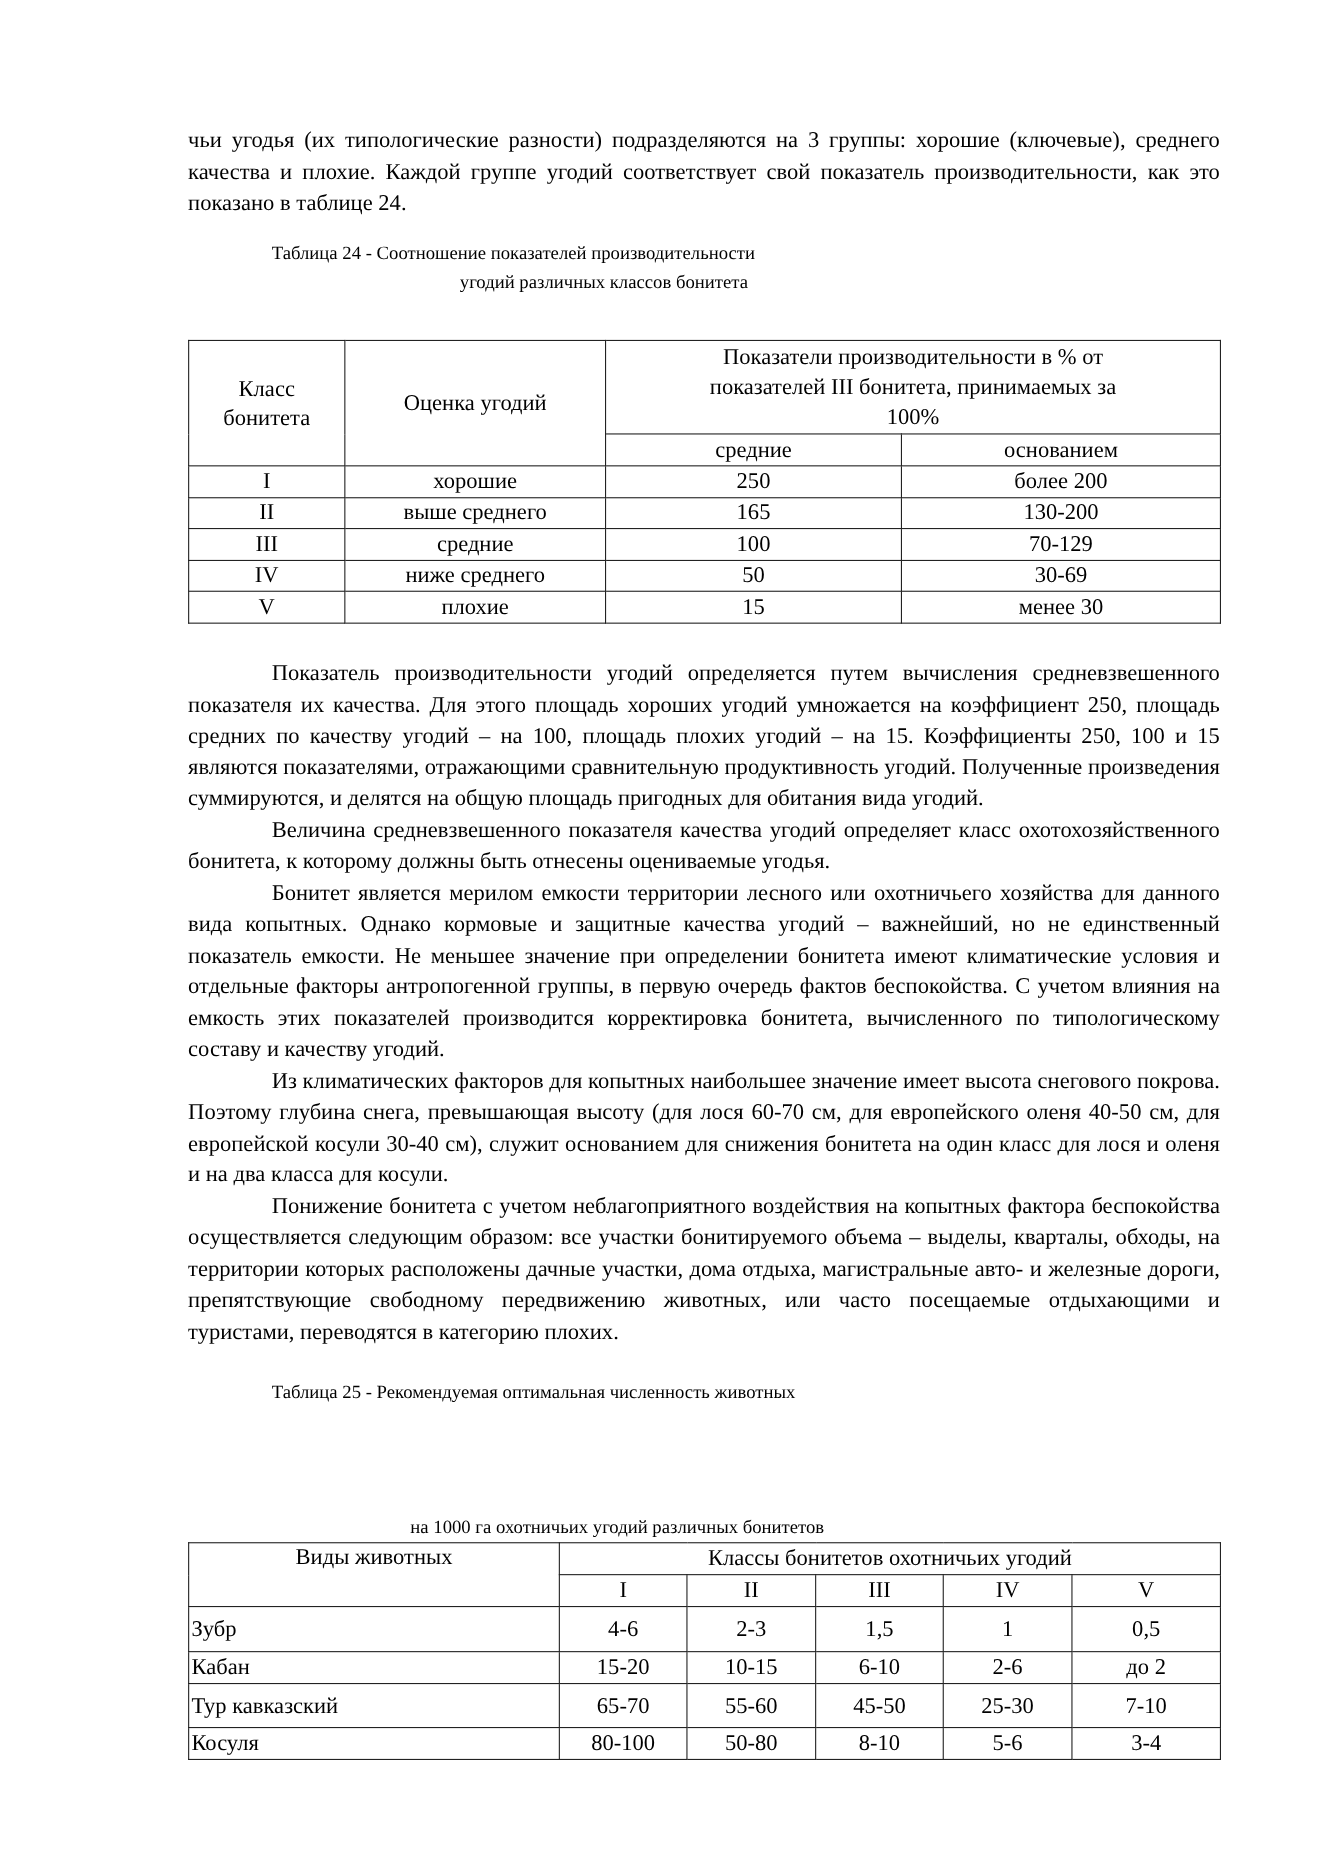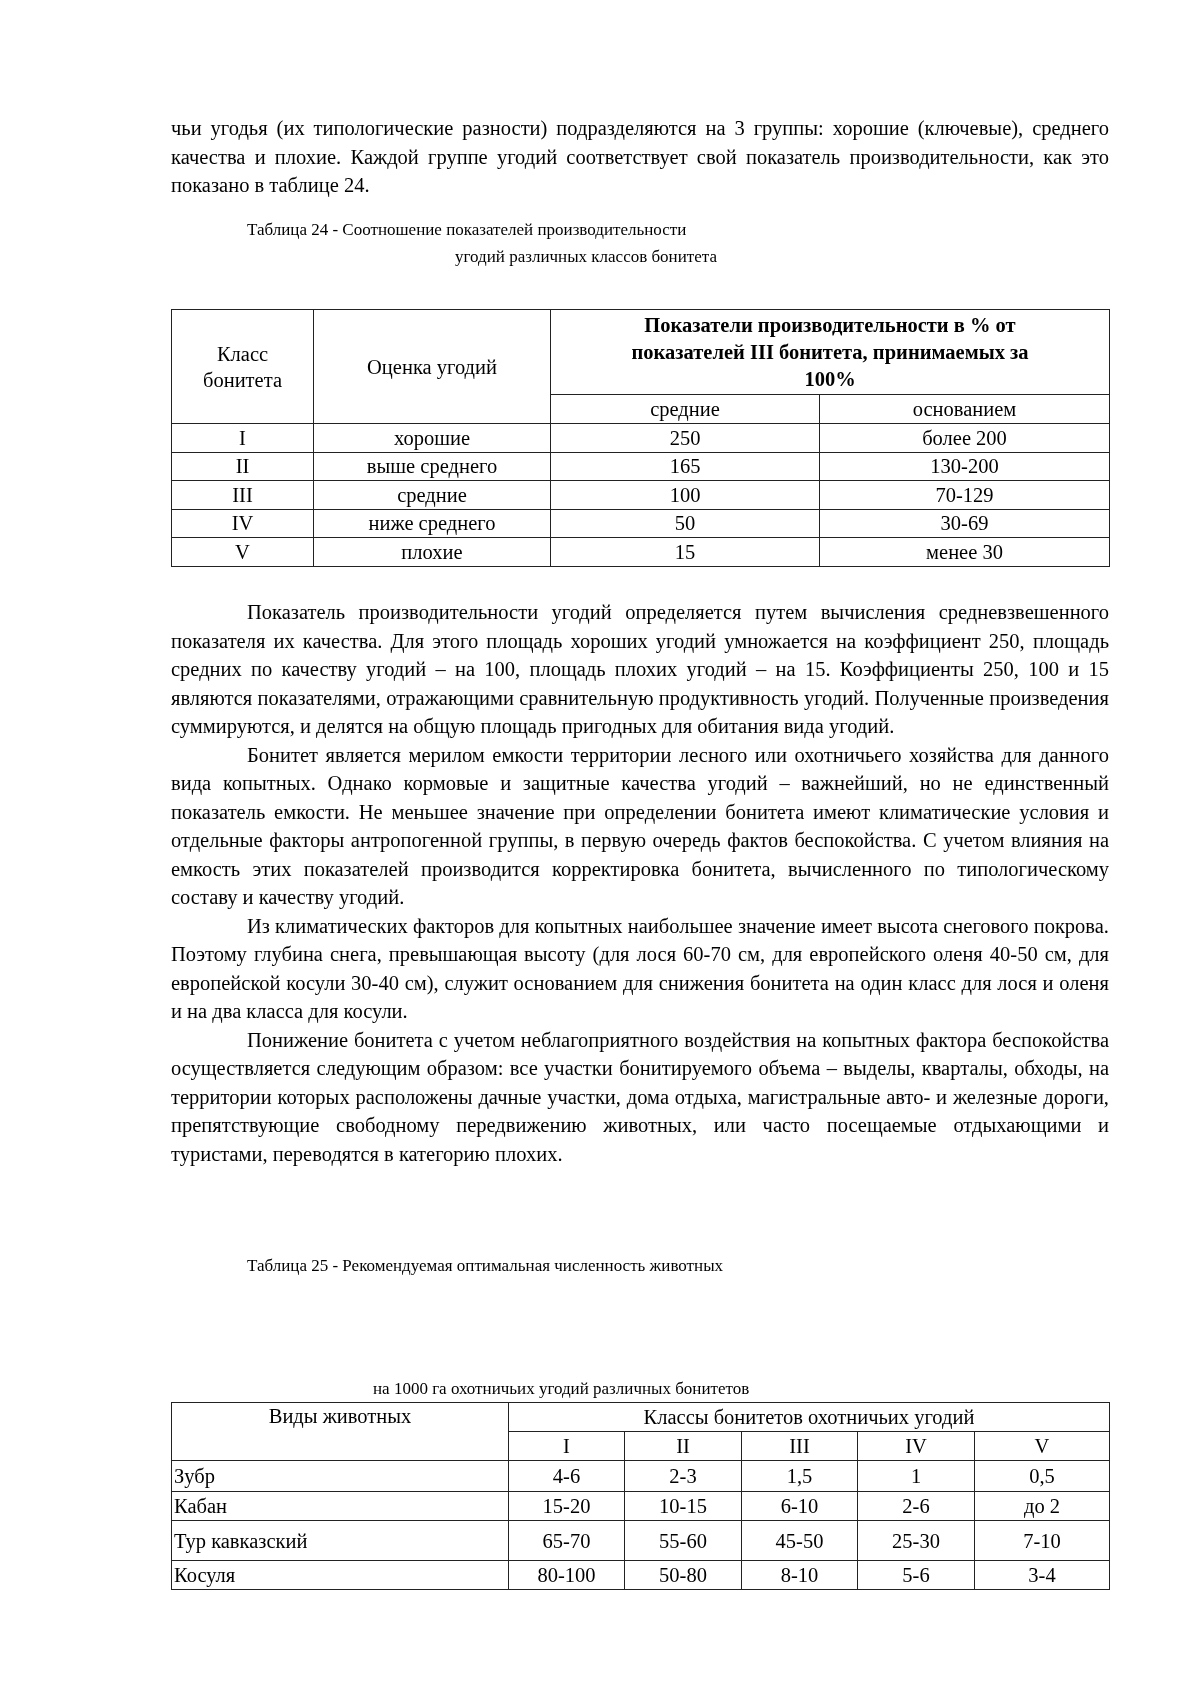--- a/index.html
+++ b/index.html
@@ -15,34 +15,34 @@
   th.toponly { vertical-align: top; }
 </style>
 </head>
 <body>
 
 <div class="page">
   <p>чьи угодья (их типологические разности) подразделяются на 3 группы: хорошие (ключевые), среднего качества и плохие. Каждой группе угодий соответствует свой показатель производительности, как это показано в таблице 24.</p>
 </div>
 
 <div class="caption" style="left:247px; top:216px;">Таблица 24 - Соотношение показателей производительности</div>
-<div class="caption" style="left:455px; top:243px;">угодий различных классов бонитета</div>
+<div class="caption" style="left:418px; top:243px;">угодий различных классов бонитета</div>
 
 <table style="left:171px; top:309px; width:938px;">
   <colgroup>
     <col style="width:142px">
       <col style="width:237px">
       <col style="width:269px">
       <col style="width:290px">
   </colgroup>
   <tbody>
       <tr style="height:85px">
     <th rowspan="2" style="padding:0 14px;">Класс бонитета</th>
     <th rowspan="2">Оценка угодий</th>
-    <th colspan="2" style="padding:0 70px; line-height:27px;font-weight:bold;">Показатели производительности в % от показателей III бонитета, принимаемых за 100%</th>
+    <th colspan="2" style="padding:0 70px; line-height:27px;">Показатели производительности в % от показателей III бонитета, принимаемых за 100%</th>
   </tr>
   <tr style="height:29px">
     <th>средние</th>
     <th>основанием</th>
   </tr>
   <tr style="height:28.5px">
     <td>I</td>
     <td>хорошие</td>
     <td>250</td>
     <td>более 200</td>
@@ -69,20 +69,21 @@
     <td>V</td>
     <td>плохие</td>
     <td>15</td>
     <td>менее 30</td>
   </tr>
 </tbody>
   </table>
 
 <div class="page" style="top:598px;">
   <p class="indent">Показатель производительности угодий определяется путем вычисления средневзвешенного показателя их качества. Для этого площадь хороших угодий умножается на коэффициент 250, площадь средних по качеству угодий – на 100, площадь плохих угодий – на 15. Коэффициенты 250, 100 и 15 являются показателями, отражающими сравнительную продуктивность угодий. Полученные произведения суммируются, и делятся на общую площадь пригодных для обитания вида угодий.</p>
+  <p class="indent">Величина средневзвешенного показателя качества угодий определяет класс охотохозяйственного бонитета, к которому должны быть отнесены оцениваемые угодья.</p>
   <p class="indent">Бонитет является мерилом емкости территории лесного или охотничьего хозяйства для данного вида копытных. Однако кормовые и защитные качества угодий – важнейший, но не единственный показатель емкости. Не меньшее значение при определении бонитета имеют климатические условия и отдельные факторы антропогенной группы, в первую очередь фактов беспокойства. С учетом влияния на емкость этих показателей производится корректировка бонитета, вычисленного по типологическому составу и качеству угодий.</p>
   <p class="indent">Из климатических факторов для копытных наибольшее значение имеет высота снегового покрова. Поэтому глубина снега, превышающая высоту (для лося 60-70 см, для европейского оленя 40-50 см, для европейской косули 30-40 см), служит основанием для снижения бонитета на один класс для лося и оленя и на два класса для косули.</p>
   <p class="indent">Понижение бонитета с учетом неблагоприятного воздействия на копытных фактора беспокойства осуществляется следующим образом: все участки бонитируемого объема – выделы, кварталы, обходы, на территории которых расположены дачные участки, дома отдыха, магистральные авто- и железные дороги, препятствующие свободному передвижению животных, или часто посещаемые отдыхающими и туристами, переводятся в категорию плохих.</p>
 </div>
 
 <div class="caption" style="left:247px; top:1252px;">Таблица 25 - Рекомендуемая оптимальная численность животных</div>
 <div class="caption" style="left:373px; top:1375px;">на 1000 га охотничьих угодий различных бонитетов</div>
 
 <table style="left:171px; top:1402px; width:938px;">
   <colgroup>
@@ -98,21 +99,21 @@
     <th rowspan="2" class="toponly">Виды животных</th>
     <th colspan="5">Классы бонитетов охотничьих угодий</th>
   </tr>
   <tr style="height:29px">
     <th>I</th>
     <th>II</th>
     <th>III</th>
     <th>IV</th>
     <th>V</th>
   </tr>
-  <tr style="height:31px">
+  <tr style="height:41px">
     <td class="left">Зубр</td>
     <td>4-6</td>
     <td>2-3</td>
     <td>1,5</td>
     <td>1</td>
     <td>0,5</td>
   </tr>
   <tr style="height:29px">
     <td class="left">Кабан</td>
     <td>15-20</td>

